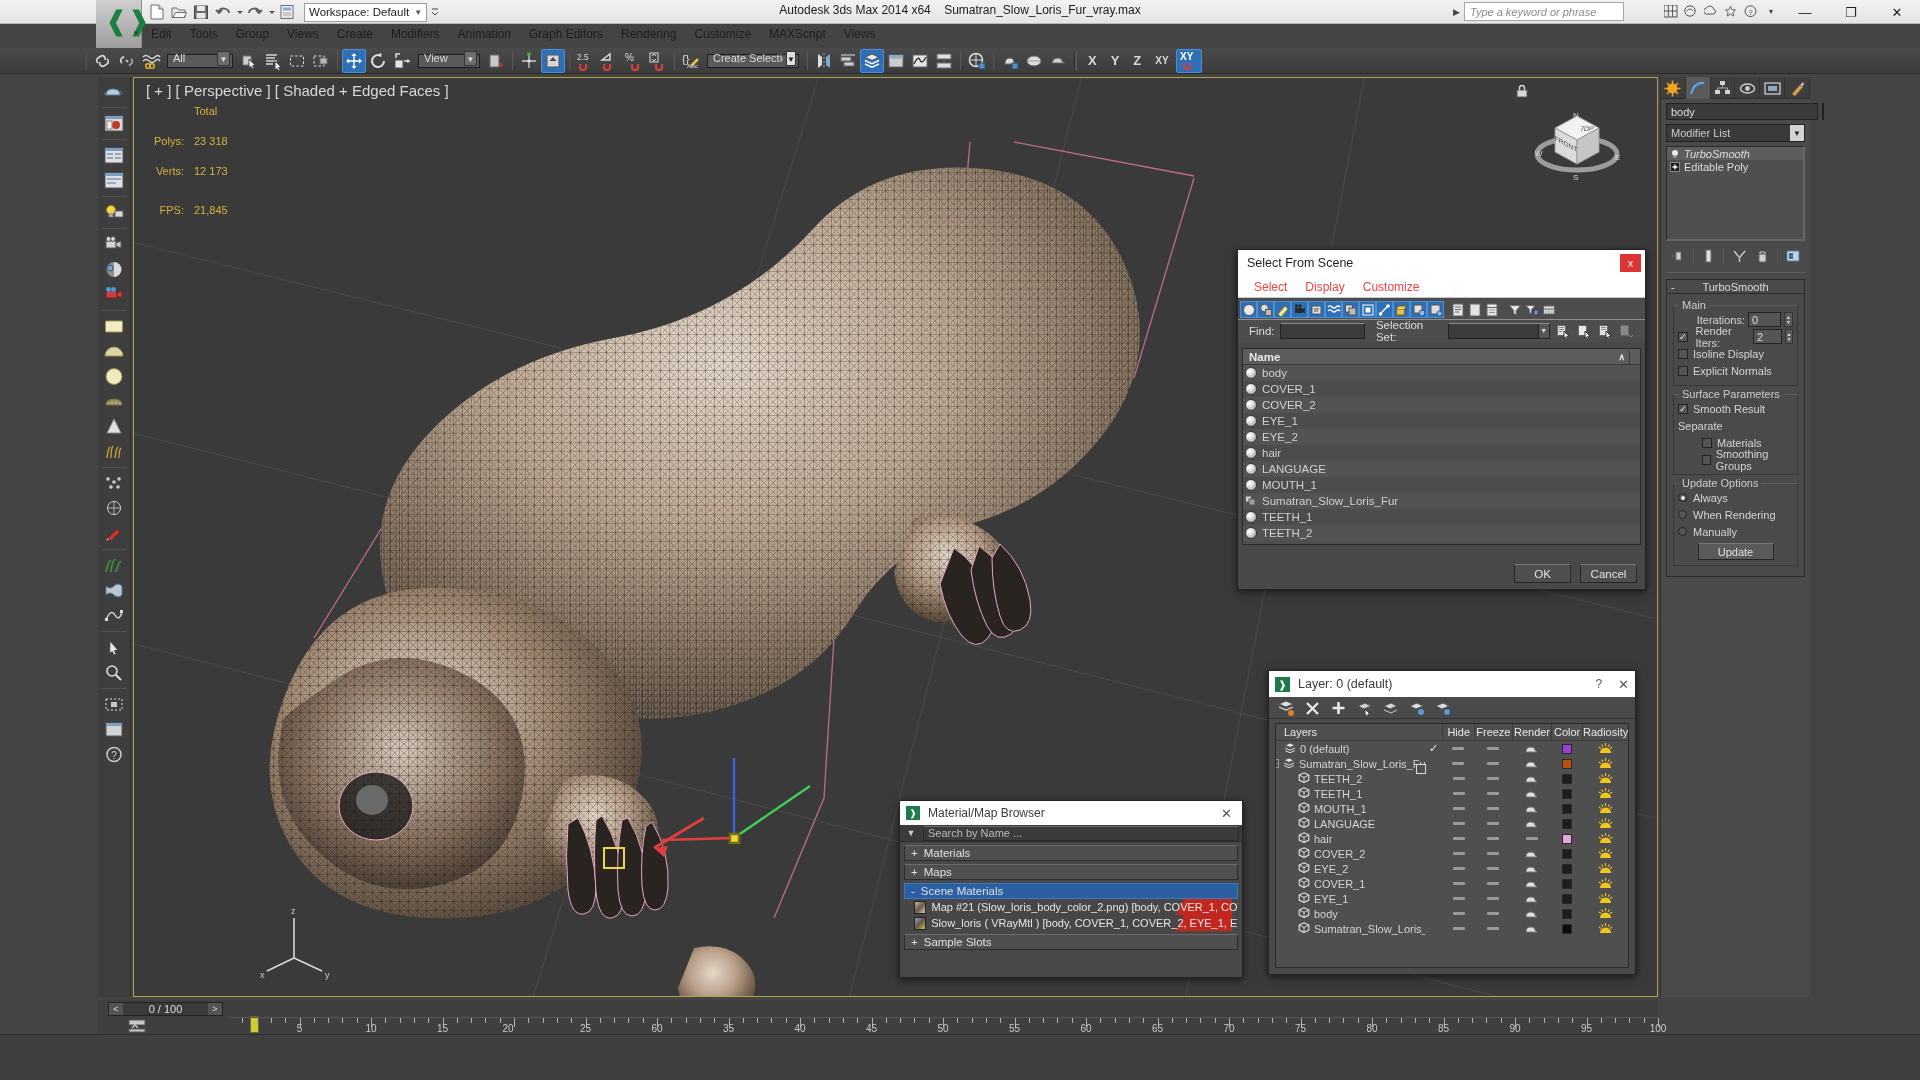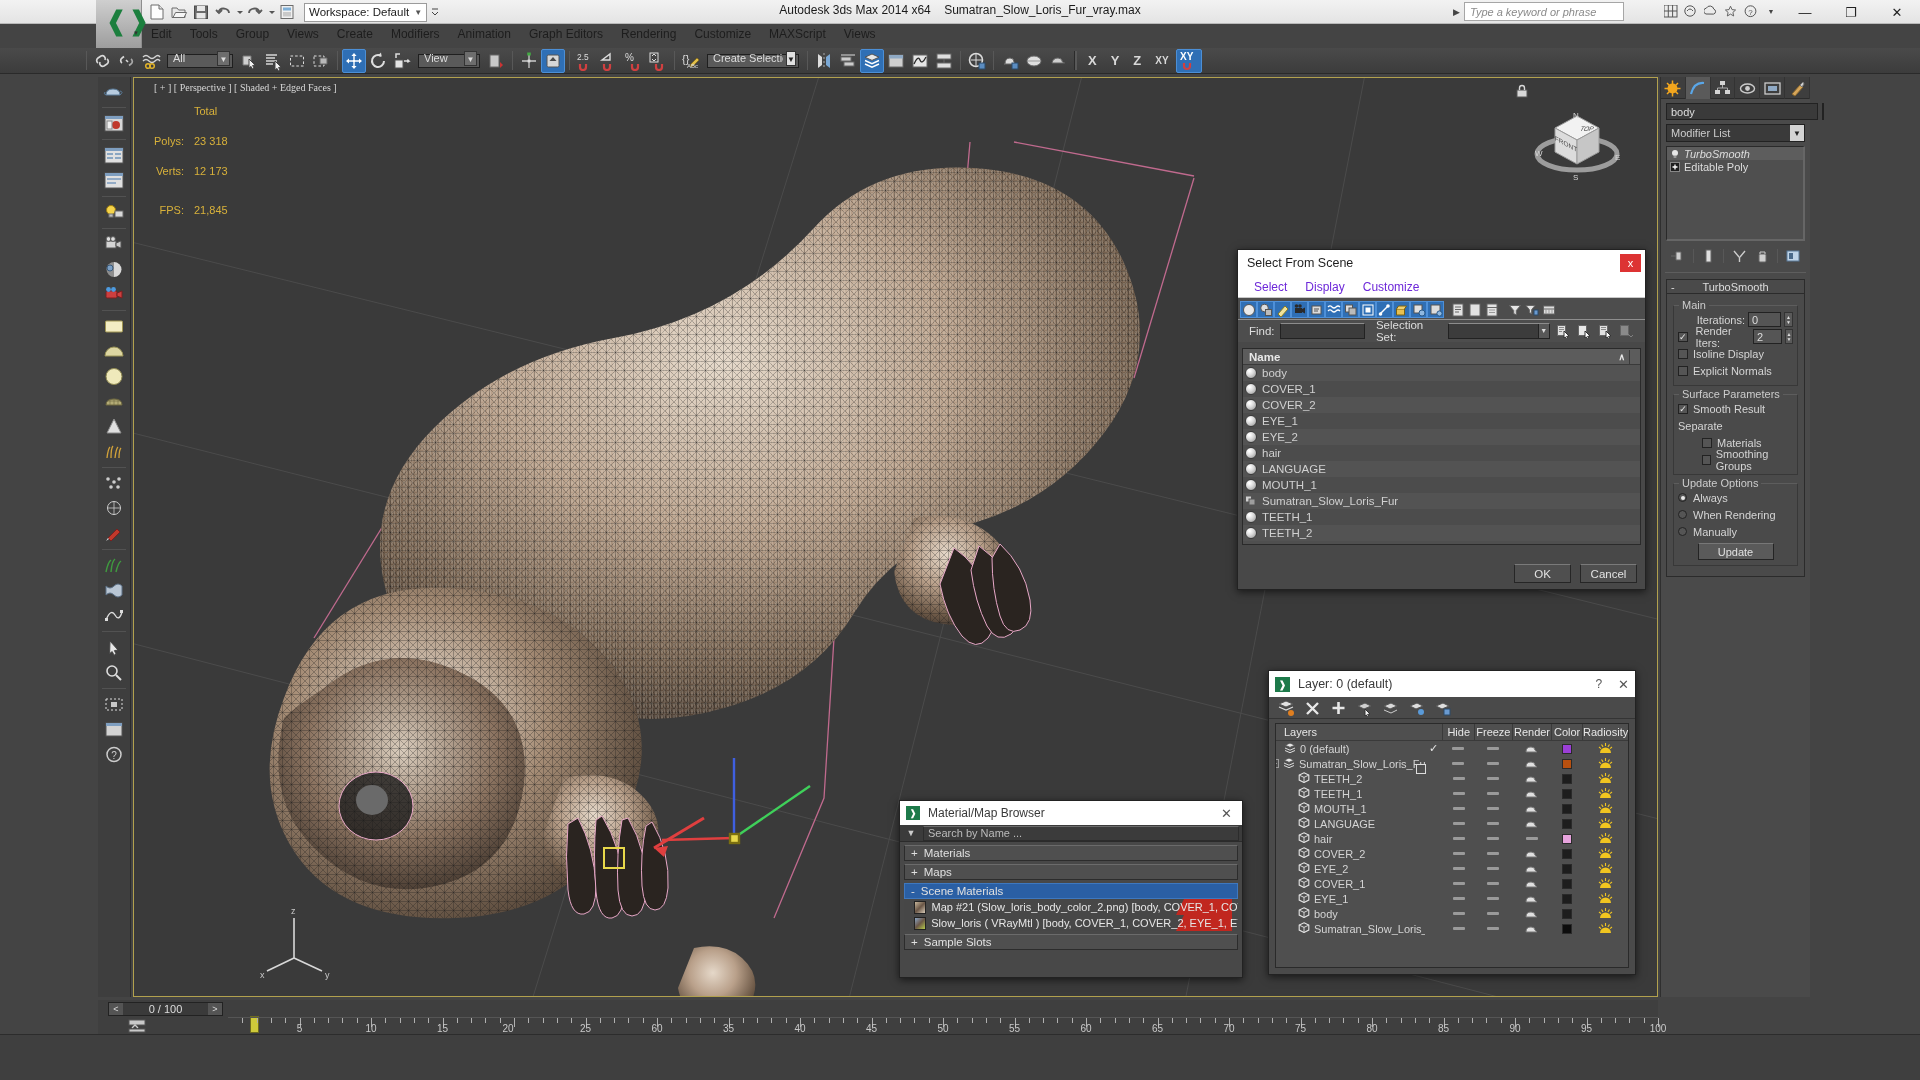--- a/index.html
+++ b/index.html
@@ -112,21 +112,21 @@
      border-top-color:#777; color:#e0e0e0; font-size:11px; display:flex; align-items:center; justify-content:center;}
 
   
   .sfs{ position:absolute; left:1237px; top:249px; width:409px; height:341px;
      background:#484848; border:1px solid #222; box-shadow:0 2px 8px rgba(0,0,0,.6); }
   .sfs-title{ height:26px; background:#fff; display:flex; align-items:center; padding-left:9px;
      font-size:12.5px; color:#1e1e1e; justify-content:space-between; }
   .sfs-close{ width:21px; height:18px; background:#d33; color:#fff; font-size:11px;
      display:flex; align-items:center; justify-content:center; margin-right:4px; }
   .sfs-menu{ height:22px; background:#fff; display:flex; align-items:center; font-size:12px;
-     color:#6d28d9; padding-left:16px; gap:18px; border-bottom:1px solid #c8c8c8; }
+     color:#ef4444; padding-left:16px; gap:18px; border-bottom:1px solid #c8c8c8; }
   .sfs-tools{ height:22px; background:#4d4d4d; display:flex; align-items:center; padding:2px 2px 0 2px; gap:0px;
      border-bottom:1px solid #8e8e8e; }
   .sfsb{ width:17px; height:17px; border:1px solid #2b2b2b; display:flex; align-items:center;
      justify-content:center; background:#565656; }
   .sfsb.on{ background:#2f6fb5; border-color:#4e90d8; }
   .sfsb.flat{ border:none; background:transparent; width:17px; }
   .sfs-find{ height:22px; background:#4d4d4d; display:flex; align-items:center; gap:5px; padding:0 11px; }
   .sfs-find .lb{ font-size:11.5px; color:#ddd; }
   .sfs-find .fi{ height:16px; background:#3c3c3c; border:1px solid #222; border-top-color:#8c8c8c; }
   .sfs-list{ position:absolute; left:4px; top:98px; right:4px; bottom:44px;
@@ -817,21 +817,21 @@
       <g stroke-width="1.6" fill="none">
         <line x1="160" y1="880" x2="160" y2="840" stroke="#d8d8d8"></line>
         <line x1="160" y1="880" x2="133" y2="893" stroke="#d8d8d8"></line>
         <line x1="160" y1="880" x2="188" y2="893" stroke="#d8d8d8"></line>
         <text x="157" y="836" font-size="9" fill="#c9c9c9">z</text>
         <text x="126" y="900" font-size="9" fill="#c9c9c9">x</text>
         <text x="191" y="900" font-size="9" fill="#c9c9c9">y</text>
       </g>
     </svg>
 
-    <div style="position:absolute;left:20px;top:4px;font-size:10px;color:#d8d8d8;font-family:Liberation Serif, serif;">[ + ] [ Perspective ] [ Shaded + Edged Faces ]</div>
+    <div style="position:absolute;left:12px;top:4px;font-size:15px;color:#d8d8d8;">[ + ] [ Perspective ] [ Shaded + Edged Faces ]</div>
     <div class="vp-stats" style="top:22px;">
       <div><span class="lbl"></span><span class="val">Total</span></div>
       <div><span class="lbl">Polys:</span><span class="val">23 318</span></div>
       <div><span class="lbl">Verts:</span><span class="val">12 173</span></div>
       <div style="height:9px"></div>
       <div><span class="lbl">FPS:</span><span class="val">21,845</span></div>
     </div>
 
     <div style="position:absolute;right:128px;top:6px;">
       <svg width="14" height="14">

